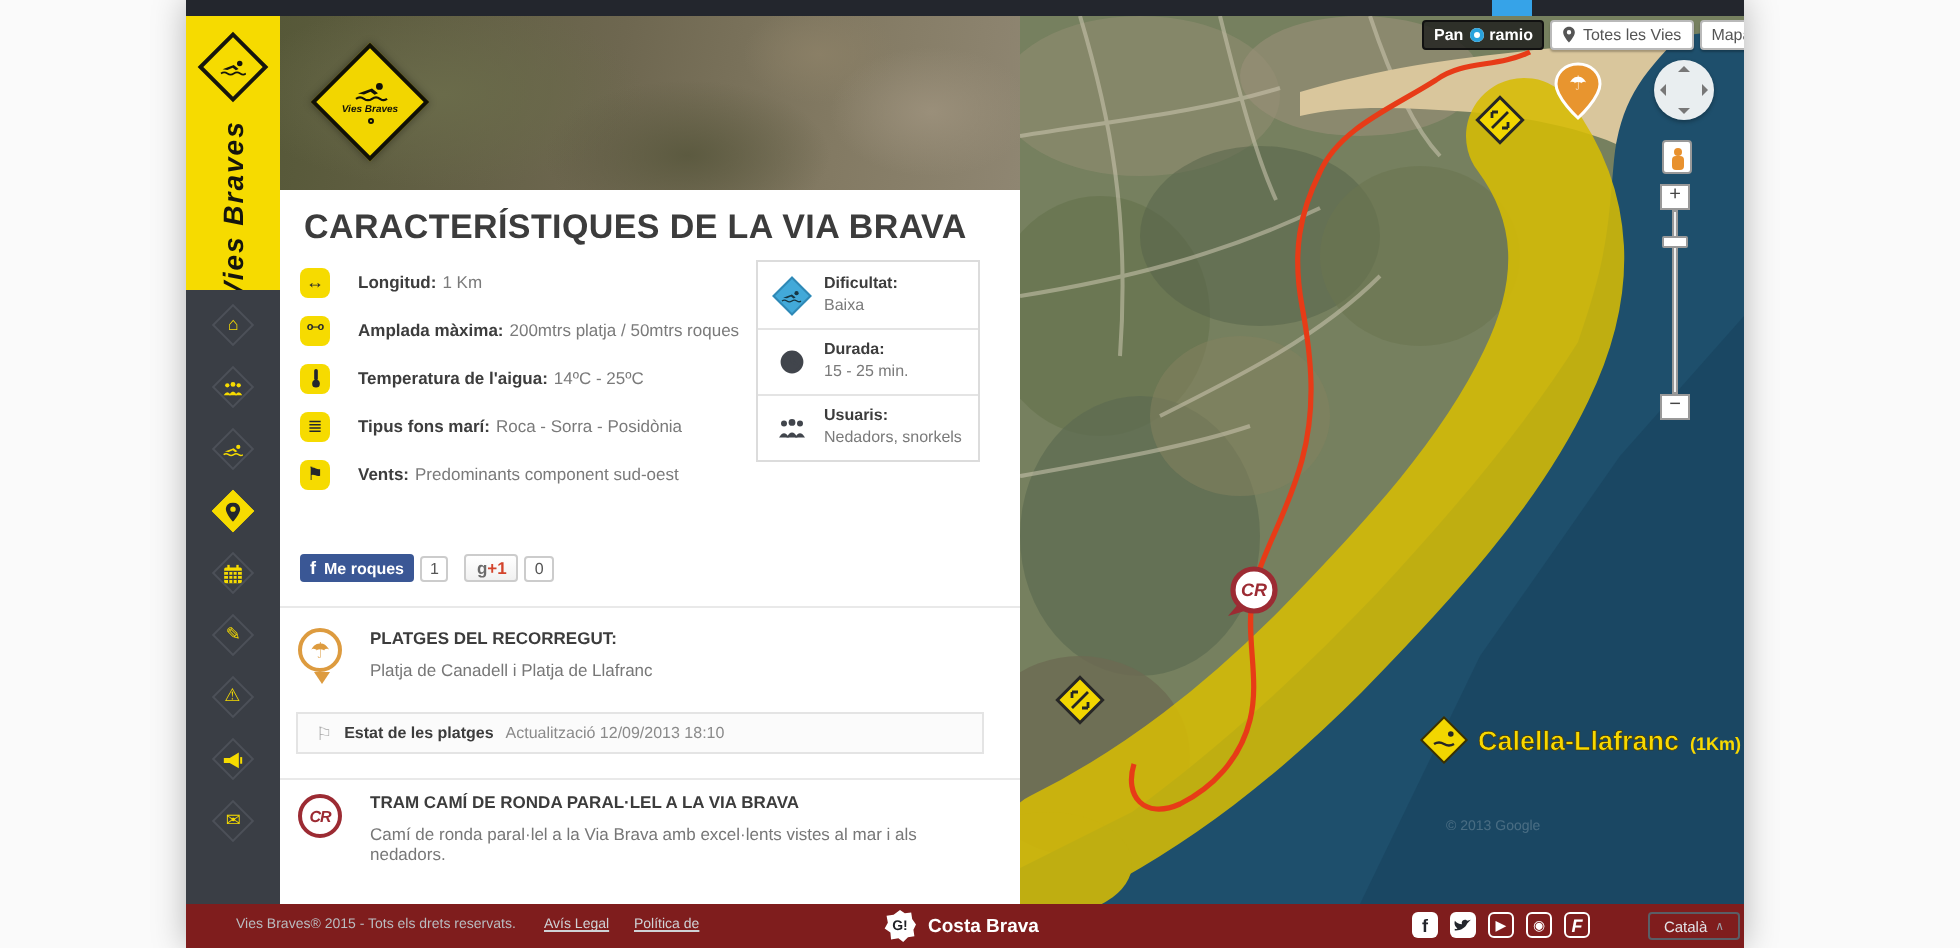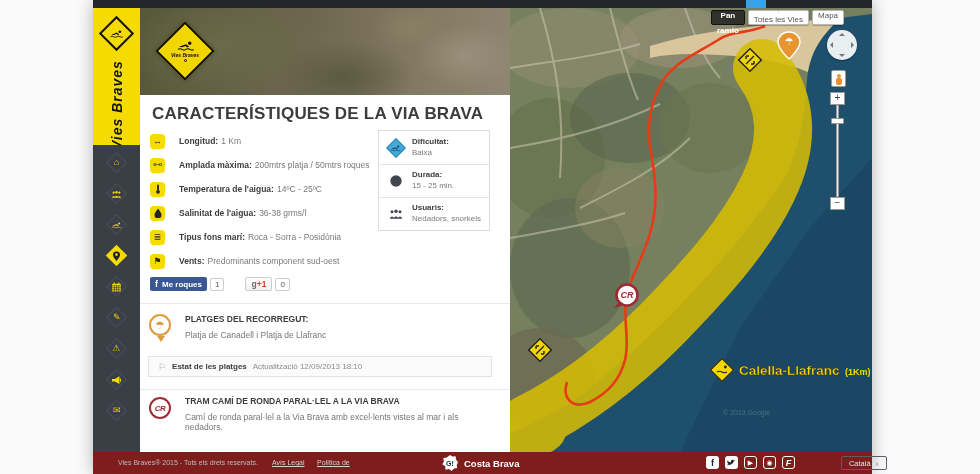--- a/index.html
+++ b/index.html
@@ -73,21 +73,21 @@
   .blue-d { width:14px; height:14px; transform:rotate(45deg); background:#42a9d9;
             border:1px solid #2f88b5; display:flex; align-items:center; justify-content:center; }
   .blue-d svg { transform:rotate(-45deg); width:10px; height:7px; fill:#173744; }
   .social { position:absolute; left:10px; top:182px; display:flex; align-items:center; gap:8px; }
   .fb { display:flex; align-items:center; cursor:pointer; }
   .fb-main { background:#3a5795; color:#fff; font-size:8px; font-weight:bold;
              padding:2px 5px; border-radius:2px; display:flex; align-items:center; gap:4px; }
   .fb-f { font-size:9px; font-weight:bold; }
   .count { border:1px solid #ccc; background:#fff; color:#555; font-size:8px;
            padding:1px 4px; border-radius:2px; margin-left:3px; }
-  .gp { display:flex; align-items:flex-end; cursor:pointer;margin-left:13px; }
+  .gp { display:flex; align-items:flex-end; cursor:pointer; }
   .gp-main { border:1px solid #ccc; background:linear-gradient(#fff,#f1f1f1);
              padding:1px 5px; border-radius:2px; font-size:8.5px; font-weight:bold; }
   .gp-g { color:#6b6b6b; } .gp-plus { color:#d3442c; }
   .sect-line { position:absolute; left:0; width:370px; border-top:1px solid #e9e9e9; }
   .beach-pin { position:absolute; left:9px; top:219px; width:22px; height:22px;
                border:2px solid #dd9b3f; border-radius:50%; display:flex;
                align-items:center; justify-content:center; color:#dd9b3f; font-size:11px; background:#fff; }
   .beach-pin::after { content:""; position:absolute; left:6px; top:20px;
                       border:4px solid transparent; border-top:6px solid #dd9b3f; }
   .sec-title { position:absolute; font-size:8.5px; font-weight:bold; color:#3c3c3c; }
@@ -100,21 +100,21 @@
   .estat-upd { font-size:8px; color:#8a8a8a;text-align:center; }
   .cr-badge { position:absolute; left:9px; top:302px; width:22px; height:22px;
               border:2.5px solid #9c2b33; border-radius:50%; background:#fff;
               display:flex; align-items:center; justify-content:center;
               color:#9c2b33; font-size:8px; font-weight:bold; font-style:italic; letter-spacing:-.5px; }
   
   .map { position:absolute; left:417px; top:8px; width:362px; height:444px; overflow:hidden; }
   .map svg.base { position:absolute; inset:0; }
   .map-btns { position:absolute; left:201px; top:2px; display:flex; gap:3px; }
   .mbtn { height:15px; display:flex; align-items:center; gap:3px; padding:0 5px;
-          font-size:8px; border-radius:2px; cursor:pointer; white-space:nowrap;flex-direction:column; }
+          font-size:8px; border-radius:2px; cursor:pointer; white-space:nowrap; }
   .mbtn.dark { background:rgba(25,25,25,.78); border:1px solid #111; color:#fff; font-weight:bold; }
   .pan-dot { width:7px; height:7px; border-radius:50%; background:#fff;
              box-shadow:inset 0 0 0 2px #2aa3dd; }
   .mbtn.light { background:#fff; border:1px solid #b9b9b9; color:#555;
                 box-shadow:0 1px 1px rgba(0,0,0,.25); }
   .mbtn svg { width:7px; height:9px; fill:#555; }
   .pan-circle { position:absolute; left:317px; top:22px; width:30px; height:30px;
                 border-radius:50%; background:rgba(255,255,255,.9);
                 box-shadow:0 1px 2px rgba(0,0,0,.3); cursor:pointer; }
   .tri { position:absolute; width:0; height:0; border:3.5px solid transparent; }
@@ -144,21 +144,21 @@
              clip-path:polygon(50% 0,65% 10%,85% 8%,88% 28%,100% 45%,92% 62%,95% 82%,75% 85%,60% 100%,45% 88%,22% 92%,20% 70%,2% 58%,12% 40%,8% 18%,30% 15%);
              display:flex; align-items:center; justify-content:center;
              font-size:7px; font-weight:bold; color:#1d2026; }
   .cb-text { position:absolute; left:371px; top:6px; font-size:9.5px; font-weight:bold; color:#fff; }
   .f-social { position:absolute; left:613px; top:4px; display:flex; gap:6px; }
   .s-icon { width:13px; height:13px; border-radius:3px; display:flex; align-items:center;
             justify-content:center; cursor:pointer; }
   .s-solid { background:#fff; color:#23262d; font-weight:bold; font-size:9px; }
   .s-line  { border:1px solid #fff; color:#fff; font-size:7px; }
   .s-icon svg { width:9px; height:8px; fill:#23262d; }
-  .lang-btn { position:absolute; left:748px; top:4px; width:46px; height:14px;
+  .lang-btn { position:absolute; left:731px; top:4px; width:46px; height:14px;
               border:1px solid #5a5e66; border-radius:2px; display:flex; align-items:center;
               justify-content:center; gap:4px; color:#e2e4e8; font-size:7.5px; cursor:pointer; }
   .lang-caret { font-size:6px; color:#9aa0a8; }
 </style>
 </head>
 <body>
 
 <div class="page">
 
   <div class="topbar">
@@ -287,29 +287,20 @@
       </div>
       <div class="crow">
         <span class="cicon">
           <svg viewBox="0 0 12 12">
               <rect x="4.9" y="0.6" width="2.2" height="7" rx="1.1"></rect>
               <circle cx="6" cy="9.4" r="2.3"></circle>
             </svg>
         </span>
         <span class="clabel">Temperatura de l'aigua:</span>
         <span class="cvalue">14ºC - 25ºC</span>
-      </div>
-      <div class="crow">
-        <span class="cicon">
-          <svg viewBox="0 0 12 12">
-              <path d="M6 0.6 C6 0.6 10.2 5.8 10.2 8.3 A4.2 4.2 0 0 1 1.8 8.3 C1.8 5.8 6 0.6 6 0.6 Z"></path>
-            </svg>
-        </span>
-        <span class="clabel">Salinitat de l'aigua:</span>
-        <span class="cvalue">36-38 grms/l</span>
       </div>
       <div class="crow">
         <span class="cicon">≣</span>
         <span class="clabel">Tipus fons marí:</span>
         <span class="cvalue">Roca - Sorra - Posidònia</span>
       </div>
       <div class="crow">
         <span class="cicon">⚑</span>
         <span class="clabel">Vents:</span>
         <span class="cvalue">Predominants component sud-oest</span>

